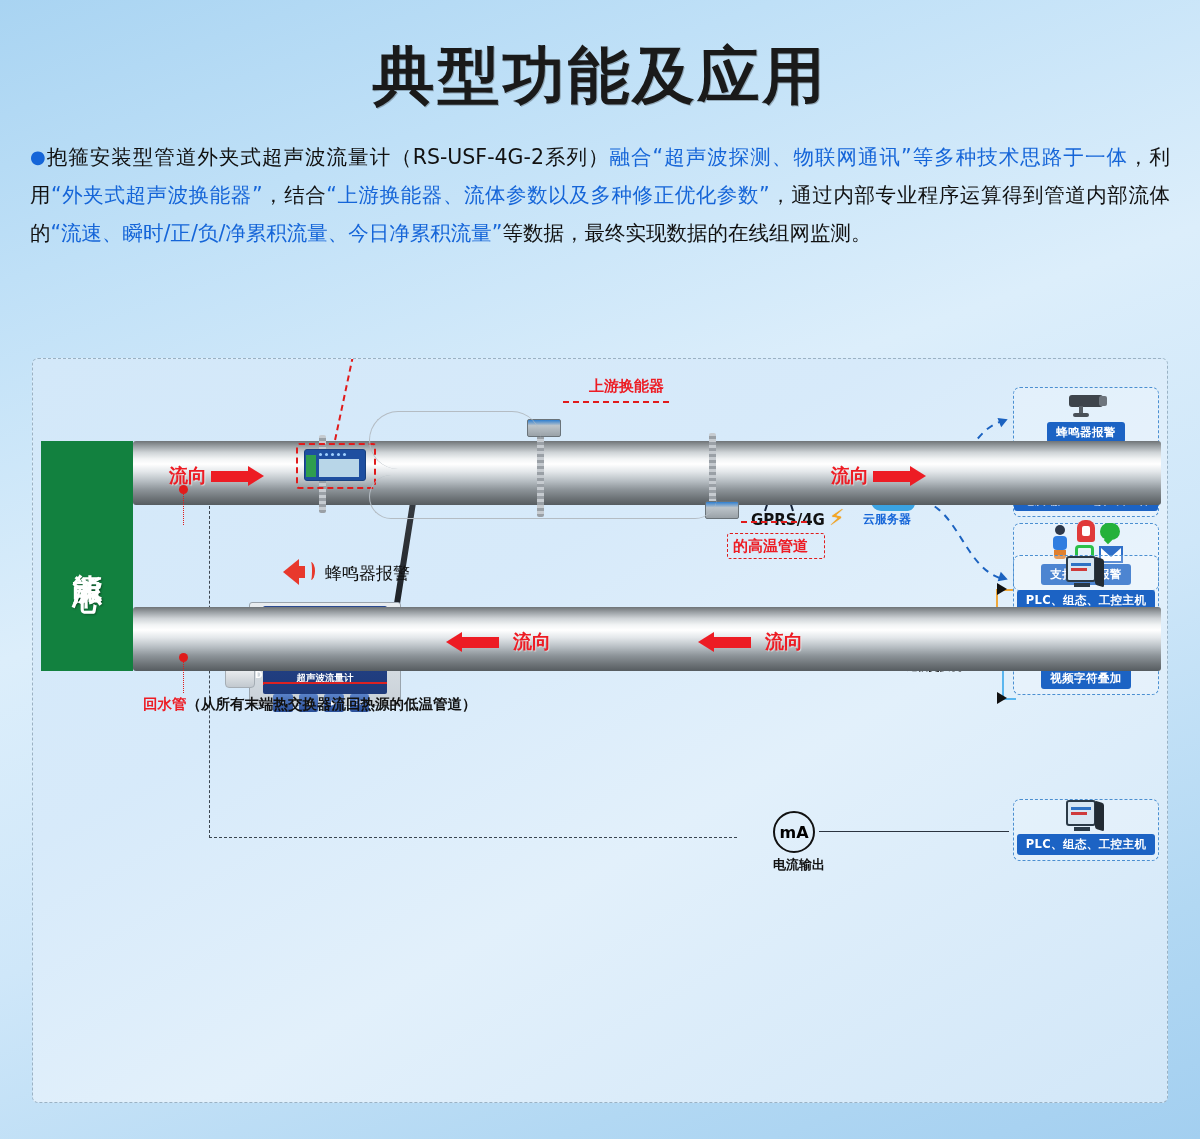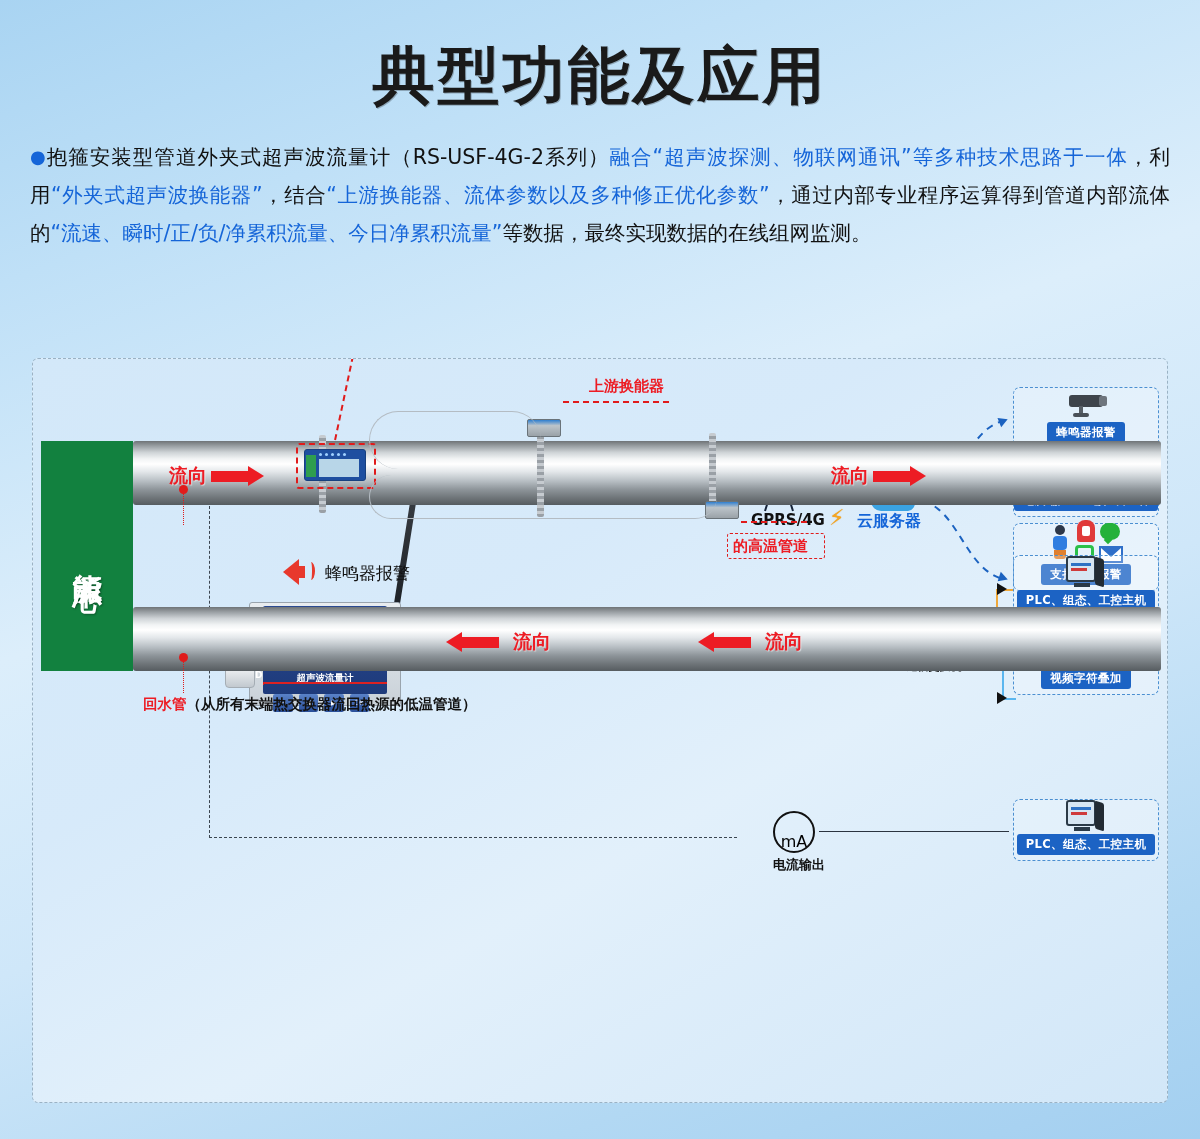--- a/index.html
+++ b/index.html
@@ -195,21 +195,21 @@
   .inlinemeter .lft { position:absolute; left:1px; top:5px; width:10px; height:22px; background:#2f9e4f; }
   .inlinemeter .dots { position:absolute; left:14px; top:3px; display:flex; gap:3px; }
   .inlinemeter .dots i { width:3px;height:3px;border-radius:50%;background:#9fd0ff;display:block; }
   .dashedbox { position:absolute; border:2px dashed #e01b1b; border-radius:3px; }
 
   .redLeader { position:absolute; border-top:2px dashed #e01b1b; }
   .redLeaderV { position:absolute; border-left:2px dashed #e01b1b; }
   .tlabel { position:absolute; color:#ed1c24; font-size:15px; font-weight:bold; white-space:nowrap; }
 
   .rs485conn { position:relative; width:54px; height:24px; }
-  .ma { width:42px; height:42px; border-radius:50%; border:2.5px solid #111; display:flex; align-items:flex-end; justify-content:center; font-size:16px; font-weight:normal; }
+  .ma { width:42px; height:42px; border-radius:50%; border:2.5px solid #111; display:flex; align-items:center; justify-content:center; font-size:16px; font-weight:bold; }
   .switchbox { position:relative; width:70px; height:32px; background: linear-gradient(180deg,#f0f2f3,#d8dcdf); border:1px solid #9aa3aa; border-radius:2px; }
   .switchbox .g { position:absolute; top:2px; bottom:2px; width:12px; background:#2f9e4f; }
   .switchbox .pcb { position:absolute; left:14px; right:14px; top:4px; bottom:4px; background:#e9ecee; }
   .ylw { position:absolute; border-top:2.5px solid #f0a93b; }
   .ylwv { position:absolute; border-left:2.5px solid #f0a93b; }
   .blu { position:absolute; border-top:2.5px solid #5ab6ef; }
   .bluv { position:absolute; border-left:2.5px solid #5ab6ef; }
 </style>
 </head>
 <body>
@@ -286,21 +286,21 @@
   <div class="abs" style="left:824px; top:104px;">
     <div class="cloudsrv">
       <svg width="62" height="52" viewBox="0 0 62 52">
         <rect x="12" y="4" width="7" height="20" rx="2" fill="#6fc4e8"></rect>
         <rect x="22" y="11" width="7" height="13" rx="2" fill="#3f9fe0"></rect>
         <rect x="32" y="0" width="7" height="24" rx="2" fill="#8ad4f2"></rect>
         <path d="M14 38 a12 12 0 0 1 12 -12 a15 15 0 0 1 27 5 a9 9 0 0 1 -2 17 H24 a10 10 0 0 1 -10 -10z" fill="#3aa3e3"></path>
         <path d="M30 30 l14 5 l-12 7 z" fill="#ffffff" opacity=".85"></path>
       </svg>
     </div>
-    <div class="cap" style="color:#1565d8; font-size:16px; margin-top:-4px;">云服务器</div>
+    <div class="cap" style="color:#1565d8; font-size:12px; margin-top:-4px;">云服务器</div>
   </div>
 
   <svg class="abs" style="left:866px; top:40px;" width="130" height="230">
     <g stroke="#1b62c0" stroke-width="2" fill="none" stroke-dasharray="7 6">
       <path d="M24 92 C 60 88, 70 30, 104 22"></path>
       <path d="M24 96 C 62 96, 70 98, 104 98"></path>
       <path d="M24 102 C 60 112, 66 170, 104 180"></path>
     </g>
   </svg>
   <div class="arrowc" style="left:966px; top:57px; transform:rotate(-22deg);"></div>

